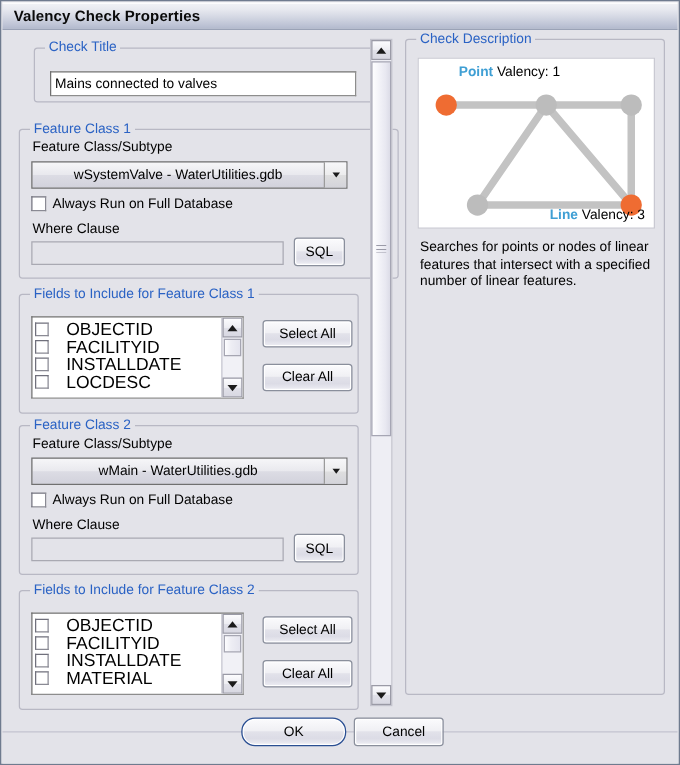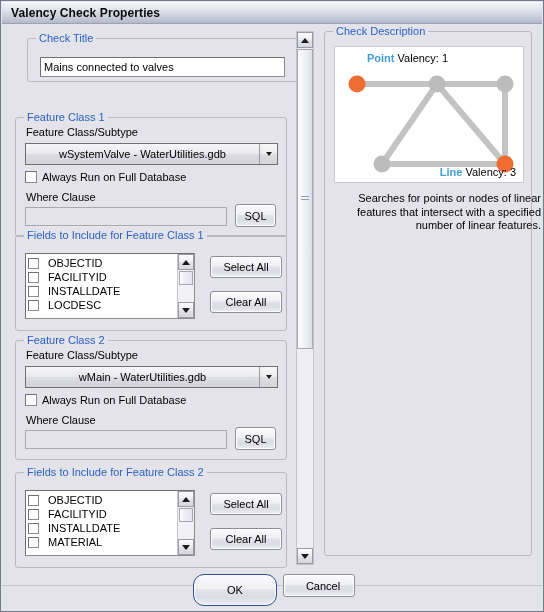--- a/index.html
+++ b/index.html
@@ -193,23 +193,23 @@
     overflow: hidden;
     display: flex;
   }
   .listbox .rows {
     flex: 1 1 auto;
     padding: 2px 0 0 2px;
   }
   .listrow {
     display: flex;
     align-items: center;
-    gap: 9px;
+    gap: 14px;
     height: 14px;
-    font-size: 11px;
+    font-size: 14px;
     color: #000;
   }
   .listrow .chk-box { width: 11px; height: 11px; }
 
   
   .vscroll-sm {
     flex: 0 0 16px;
     background: #f1f1f6;
     border-left: 1px solid #c6c6cf;
     position: relative;
@@ -312,21 +312,21 @@
     <span class="title-text">Valency Check Properties</span>
   </div>
 
   <div class="client">
 
     <div class="group" style="left:25px; top:14px; width:272px; height:44px;">
       <span class="legend">Check Title</span>
       <div class="textbox" style="left:12px; top:18px; width:245px; height:20px;">Mains connected to valves</div>
     </div>
 
-    <div class="group" style="left:13px; top:93px; width:272px; height:120px;padding-left:33px;">
+    <div class="group" style="left:13px; top:79px; width:304px; height:120px;padding-left:33px;">
       <span class="legend">Feature Class 1</span>
       <span class="lbl" style="left:10px; top:8px;">Feature Class/Subtype</span>
       <div class="combo" style="left:9px; top:25px; width:253px;">
         <div class="combo-text">wSystemValve -  WaterUtilities.gdb</div>
         <div class="combo-arrow">
             <span class="tri-down"></span>
           </div>
       </div>
       <div class="chk" style="left:9px; top:53px;">
         <span class="chk-box"></span>
@@ -442,21 +442,21 @@
         <span class="sb-up"></span>
       </div>
       <div class="vs-thumb" style="top:17px; height:300px;">
         <span class="grip"></span>
       </div>
       <div class="vs-btn" style="bottom:0;">
         <span class="sb-down"></span>
       </div>
     </div>
 
-    <div class="group" style="left:322px; top:7px; width:208px; height:525px;text-align:right;">
+    <div class="group" style="left:322px; top:7px; width:208px; height:525px;">
       <span class="legend">Check Description</span>
 
       <div class="descpic" style="left:9px; top:14px; width:190px; height:137px;">
         <svg width="190" height="137" viewBox="0 0 190 137">
 
           <g stroke="#c3c3c3" stroke-width="6" stroke-linecap="round" fill="none">
             <line x1="22" y1="37" x2="102" y2="37"></line>
             <line x1="102" y1="37" x2="170" y2="37"></line>
             <line x1="170" y1="37" x2="170" y2="117"></line>
             <line x1="170" y1="117" x2="47" y2="117"></line>
@@ -475,21 +475,21 @@
         </span>
         <span class="desc-cap" style="right:7px; bottom:4px;">
           <b>Line</b><span> Valency: 3</span>
         </span>
       </div>
 
       <div class="desc-text" style="left:11px; top:160px;">Searches for points or nodes of linear features that intersect with a specified number of linear features.</div>
     </div>
 
     <div class="separator" style="top:561px;"></div>
-    <div class="btn default" style="left:191px; top:550px; width:84px; height:32px;border-radius:11px;">
+    <div class="btn default" style="left:191px; top:550px; width:84px; height:23px;border-radius:11px;">
       <span>OK</span>
     </div>
     <div class="btn" style="left:281px; top:550px; width:72px; height:23px;padding-left:8px;">
       <span>Cancel</span>
     </div>
 
   </div>
 </div>
 
 </body></html>

